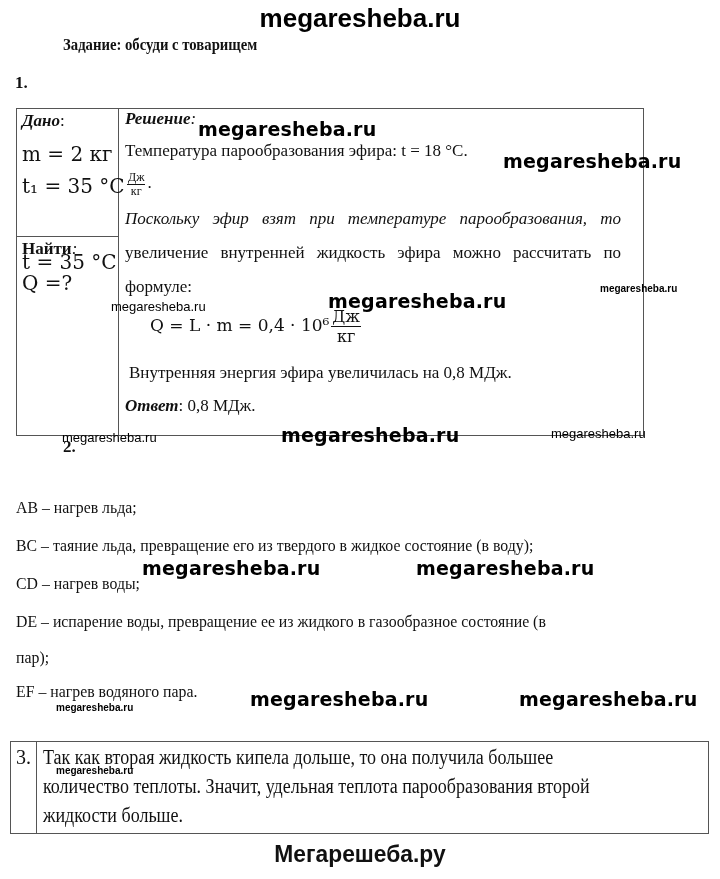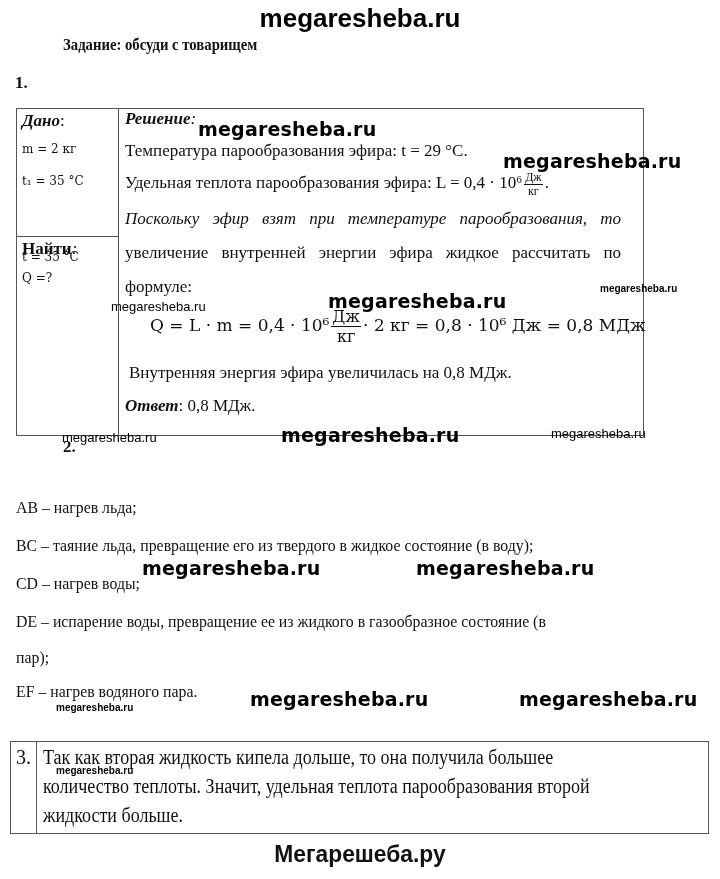--- a/index.html
+++ b/index.html
@@ -6,21 +6,21 @@
     body { width: 720px; height: 879px; position: relative; overflow: hidden; color: #111; font-family: "Liberation Serif", serif; }
     .abs { position: absolute; white-space: nowrap; }
     .wm-top { left: 0; width: 720px; top: 0; text-align: center; font-family: "Liberation Sans", sans-serif; font-weight: bold; font-size: 26px; line-height: 36px; color: #000; }
     .task-title { left: 63px; top: 36px; font-weight: bold; font-size: 16px; font-family: "Liberation Serif", serif; transform: scaleX(0.92); transform-origin: left; }
     .num1 { left: 15px; top: 73px; font-weight: bold; font-size: 17px; }
     
     .t1 { position: absolute; left: 16px; top: 108px; width: 628px; height: 328px; border: 1.5px solid #555; box-sizing: border-box; }
     .t1-col { position: absolute; left: 101px; top: 0; bottom: 0; border-left: 1.5px solid #555; }
     .t1-row { position: absolute; left: 0; width: 101px; top: 127px; border-top: 1.5px solid #555; }
     .cell-text { position: absolute; font-size: 17px; white-space: nowrap; }
-    .math { font-family: "DejaVu Serif", serif; font-size: 12px; }
+    .math { font-family: "DejaVu Serif", serif; font-size: 20px; }
     .it { font-style: italic; }
     .b { font-weight: bold; }
     .frac { display: inline-block; vertical-align: middle; text-align: center; font-size: 12px; line-height: 13px; margin: 0 2px; }
     .frac .n { display: block; border-bottom: 1px solid #111; padding: 0 1px; }
     .frac .d { display: block; }
     .frac-big { font-size: 16px; line-height: 19px; }
     .just { text-align: justify; text-align-last: justify; width: 496px; }
     
     .num2 { left: 63px; top: 437px; font-weight: bold; font-size: 17px; }
     .s2 { font-family: "Liberation Serif", serif; font-size: 17px; transform: scaleX(0.93); transform-origin: left; }
@@ -53,29 +53,29 @@
   <div class="cell-text math" style="left:5px; top:97px;margin-top:44px;">t = 35 °C</div>
 
   <div class="cell-text" style="left:5px; top:130px;">
     <span class="b">Найти</span><span class="it">:</span>
   </div>
   <div class="cell-text math" style="left:5px; top:162px;">Q =?</div>
 
   <div class="cell-text" style="left:108px; top:0px;">
     <span class="b it">Решение</span><span class="it">:</span>
   </div>
-  <div class="cell-text" style="left:108px; top:32px;">Температура парообразования эфира: t = 29 °C.</div>
+  <div class="cell-text" style="left:108px; top:32px;">Температура парообразования эфира: t = 18 °C.</div>
   <div class="cell-text" style="left:108px; top:62px;">
-    <span>Удельная теплота парообразования эфира: L = 0,4 · 10⁶</span><span class="frac"><span class="n">Дж</span><span class="d">кг</span></span><span>.</span>
+    <span class="frac"><span class="n">Дж</span><span class="d">кг</span></span><span>.</span>
   </div>
   <div class="cell-text just" style="left:108px; top:100px;font-style:italic;">Поскольку эфир взят при температуре парообразования, то</div>
-  <div class="cell-text just" style="left:108px; top:134px;">увеличение внутренней энергии эфира жидкое рассчитать по</div>
+  <div class="cell-text just" style="left:108px; top:134px;">увеличение внутренней жидкость эфира можно рассчитать по</div>
   <div class="cell-text" style="left:108px; top:168px;">формуле:</div>
   <div class="cell-text math" style="left:133px; top:198px; font-size:17px;">
-    <span>Q = L · m = 0,4 · 10⁶</span><span class="frac frac-big"><span class="n">Дж</span><span class="d">кг</span></span><span>· 2 кг = 0,8 · 10⁶ Дж = 0,8 МДж</span>
+    <span>Q = L · m = 0,4 · 10⁶</span><span class="frac frac-big"><span class="n">Дж</span><span class="d">кг</span></span>
   </div>
   <div class="cell-text" style="left:112px; top:254px;font-family:Liberation Serif, serif;">Внутренняя энергия эфира увеличилась на 0,8 МДж.</div>
   <div class="cell-text" style="left:108px; top:287px;">
     <span class="b it">Ответ</span><span>: 0,8 МДж.</span>
   </div>
 </div>
 
 <div class="abs num2">2.</div>
 <div class="abs s2" style="left:16px; top:498px;">AB – нагрев льда;</div>
 <div class="abs s2" style="left:16px; top:536px;">BC – таяние льда, превращение его из твердого в жидкое состояние (в воду);</div>

